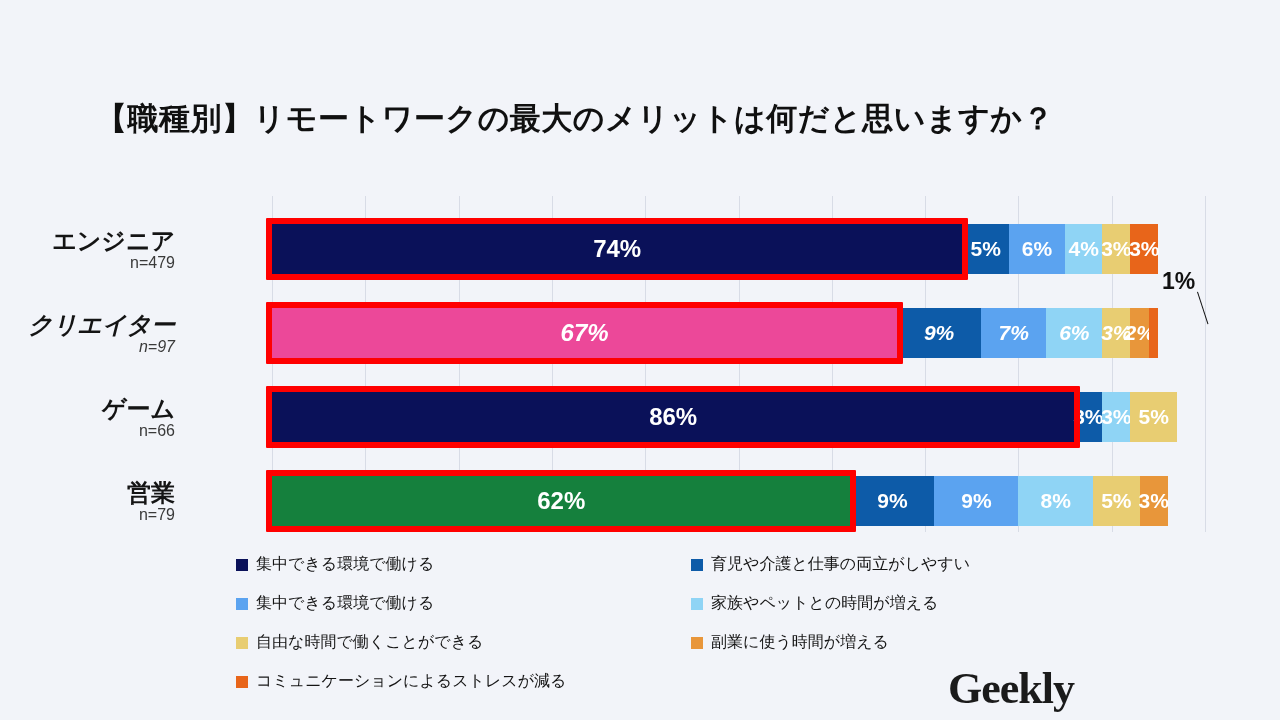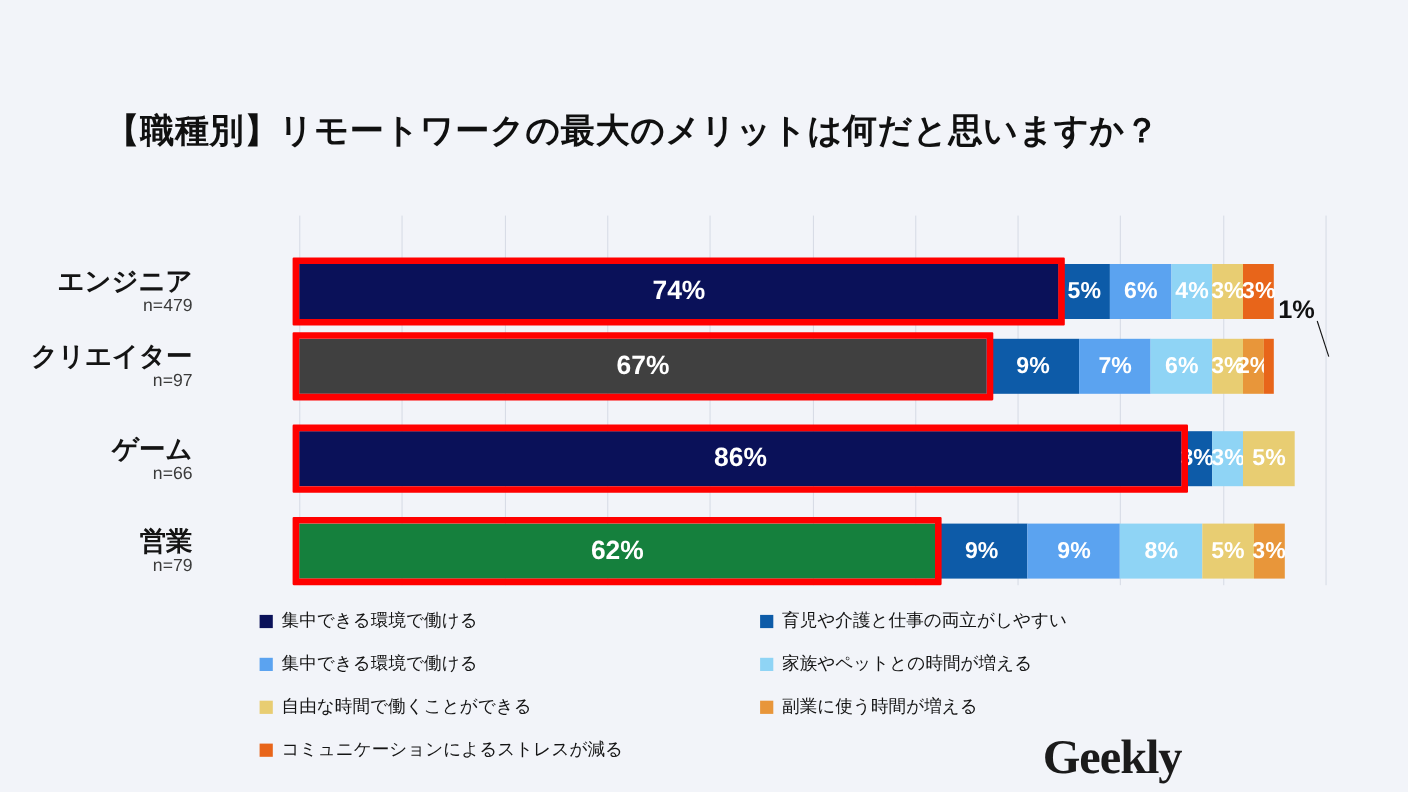--- a/index.html
+++ b/index.html
@@ -156,42 +156,42 @@
           <div class="gridline" style="left: 279.9px; background: rgb(216, 220, 230);"></div>
           <div class="gridline" style="left: 373.2px; background: rgb(216, 220, 230);"></div>
           <div class="gridline" style="left: 466.5px; background: rgb(216, 220, 230);"></div>
           <div class="gridline" style="left: 559.8px; background: rgb(216, 220, 230);"></div>
           <div class="gridline" style="left: 653.1px; background: rgb(216, 220, 230);"></div>
           <div class="gridline" style="left: 746.4px; background: rgb(216, 220, 230);"></div>
           <div class="gridline" style="left: 839.7px; background: rgb(216, 220, 230);"></div>
           <div class="gridline" style="left: 933px; background: rgb(216, 220, 230);"></div>
         </div>
       <div id="rows-container">
-          <div class="row" style="top: 30px;">
+          <div class="row" style="top: 14px;">
             <div class="row-label" style="top: 18px;">
               <span class="cat">エンジニア</span>
               <span class="nsize">n=479</span>
             </div>
             <div class="bar">
               <div class="seg main" style="background: rgb(10, 17, 89); width: 690.42px;">74%</div>
               <div class="seg" style="background: rgb(13, 91, 168); width: 46.65px;">5%</div>
               <div class="seg" style="background: rgb(91, 163, 240); width: 55.98px;">6%</div>
               <div class="seg" style="background: rgb(143, 212, 245); width: 37.32px;">4%</div>
               <div class="seg" style="background: rgb(232, 205, 114); width: 27.99px;">3%</div>
               <div class="seg" style="background: rgb(232, 101, 26); width: 27.99px;">3%</div>
             </div>
             <div class="highlight" style="border-color: rgb(255, 0, 0); width: 702.42px;"></div>
           </div>
-          <div class="row" style="top: 98px;">
+          <div class="row" style="top: 98px; font-style: italic;">
             <div class="row-label" style="top: 18px;">
               <span class="cat">クリエイター</span>
               <span class="nsize">n=97</span>
             </div>
             <div class="bar">
-              <div class="seg main" style="background: #404040; width: 625.11px;">67%</div>
+              <div class="seg main" style="background: #ec4899; width: 625.11px;">67%</div>
               <div class="seg" style="background: rgb(13, 91, 168); width: 83.97px;">9%</div>
               <div class="seg" style="background: rgb(91, 163, 240); width: 65.31px;">7%</div>
               <div class="seg" style="background: rgb(143, 212, 245); width: 55.98px;">6%</div>
               <div class="seg" style="background: rgb(232, 205, 114); width: 27.99px;">3%</div>
               <div class="seg" style="background: rgb(232, 150, 58); width: 18.66px;">2%</div>
               <div class="seg" style="background: rgb(232, 101, 26); width: 9.33px;"></div>
             </div>
             <div class="highlight" style="border-color: rgb(255, 0, 0); width: 637.11px;"></div>
           </div>
           <div class="row" style="top: 182px;">

